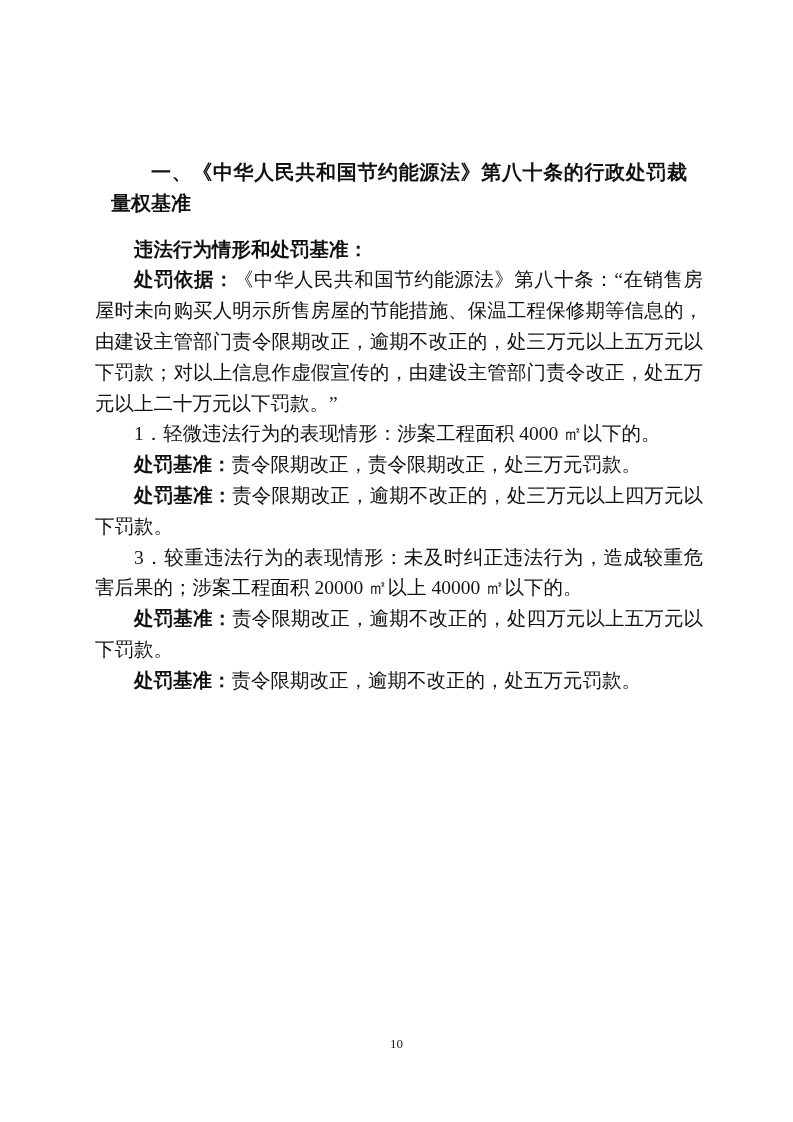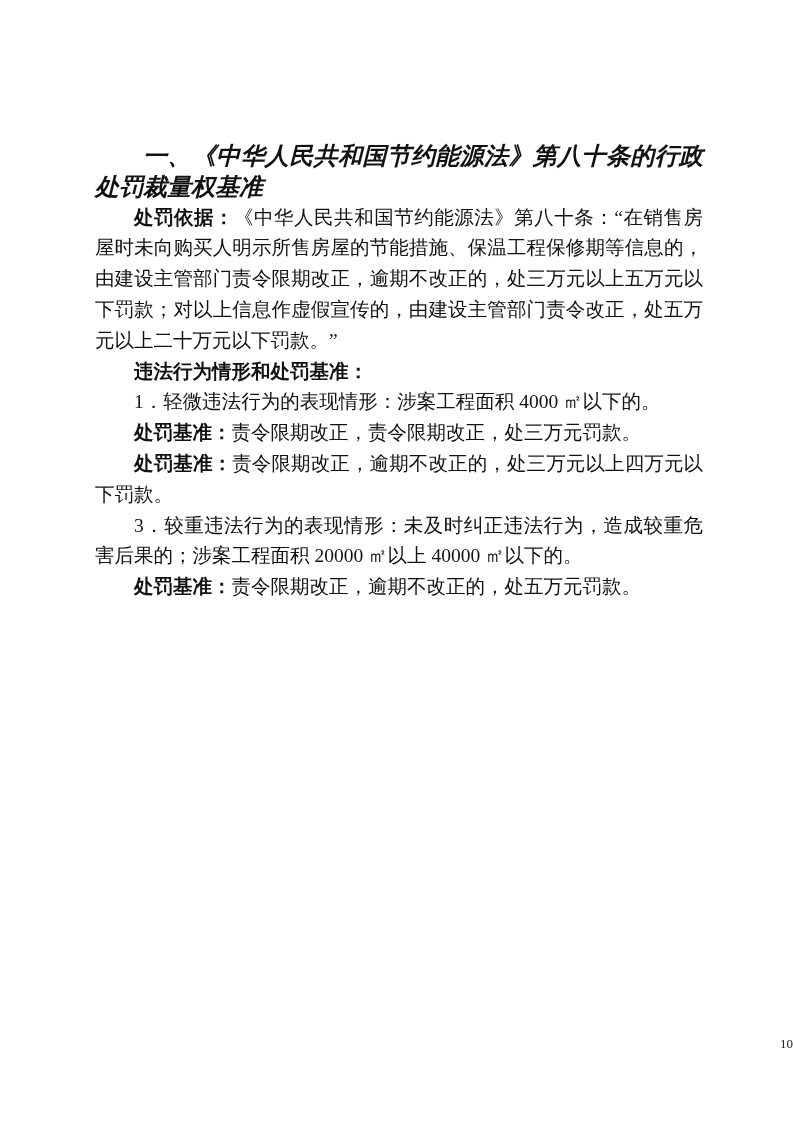--- a/index.html
+++ b/index.html
@@ -20,66 +20,66 @@
     position: absolute;
     left: 95px;
     top: 141px;
     width: 608px;
     font-size: 19.5px;
     line-height: 30.8px;
     text-align: justify;
     text-justify: inter-ideograph;
   }
   .heading {
-    margin: 0;
-    font-size: 24px;
+    margin: 16px;
+    font-size: 20px;
     font-weight: bold;
     text-indent: 2em;
     text-align: justify;
-    font-style: italic;
   }
   .para {
     margin: 0;
     text-indent: 2em;
   }
   .lead {
     font-weight: bold;
   }
   .page-number {
     position: absolute;
     left: 0;
     right: 0;
     top: 1036px;
-    text-align: right;
+    text-align: center;
     font-size: 13px;
     color: #222222;
   }
 </style>
 </head>
 <body>
 
 <div class="page">
   <div class="content">
 
     <h1 class="heading">一、《中华人民共和国节约能源法》第八十条的行政处罚裁量权基准</h1>
 
+    <p class="para"><span class="lead">违法行为情形和处罚基准：</span><span></span></p>
+
     <p class="para"><span class="lead">处罚依据：</span><span>《中华人民共和国节约能源法》第八十条：“在销售房屋时未向购买人明示所售房屋的节能措施、保温工程保修期等信息的，由建设主管部门责令限期改正，逾期不改正的，处三万元以上五万元以下罚款；对以上信息作虚假宣传的，由建设主管部门责令改正，处五万元以上二十万元以下罚款。”</span></p>
-
-    <p class="para"><span class="lead">违法行为情形和处罚基准：</span><span></span></p>
 
 
     <p class="para"><span class="lead"></span><span>1．轻微违法行为的表现情形：涉案工程面积 4000 ㎡以下的。</span></p>
 
     <p class="para"><span class="lead">处罚基准：</span><span>责令限期改正，责令限期改正，处三万元罚款。</span></p>
 
 
     <p class="para"><span class="lead">处罚基准：</span><span>责令限期改正，逾期不改正的，处三万元以上四万元以下罚款。</span></p>
 
     <p class="para"><span class="lead"></span><span>3．较重违法行为的表现情形：未及时纠正违法行为，造成较重危害后果的；涉案工程面积 20000 ㎡以上 40000 ㎡以下的。</span></p>
 
+    <p class="para"><span class="lead">处罚基准：</span><span>责令限期改正，逾期不改正的，处四万元以上五万元以下罚款。</span></p>
 
 
     <p class="para"><span class="lead">处罚基准：</span><span>责令限期改正，逾期不改正的，处五万元罚款。</span></p>
 
 
 
   </div>
 
   <div class="page-number">10</div>
 </div>

